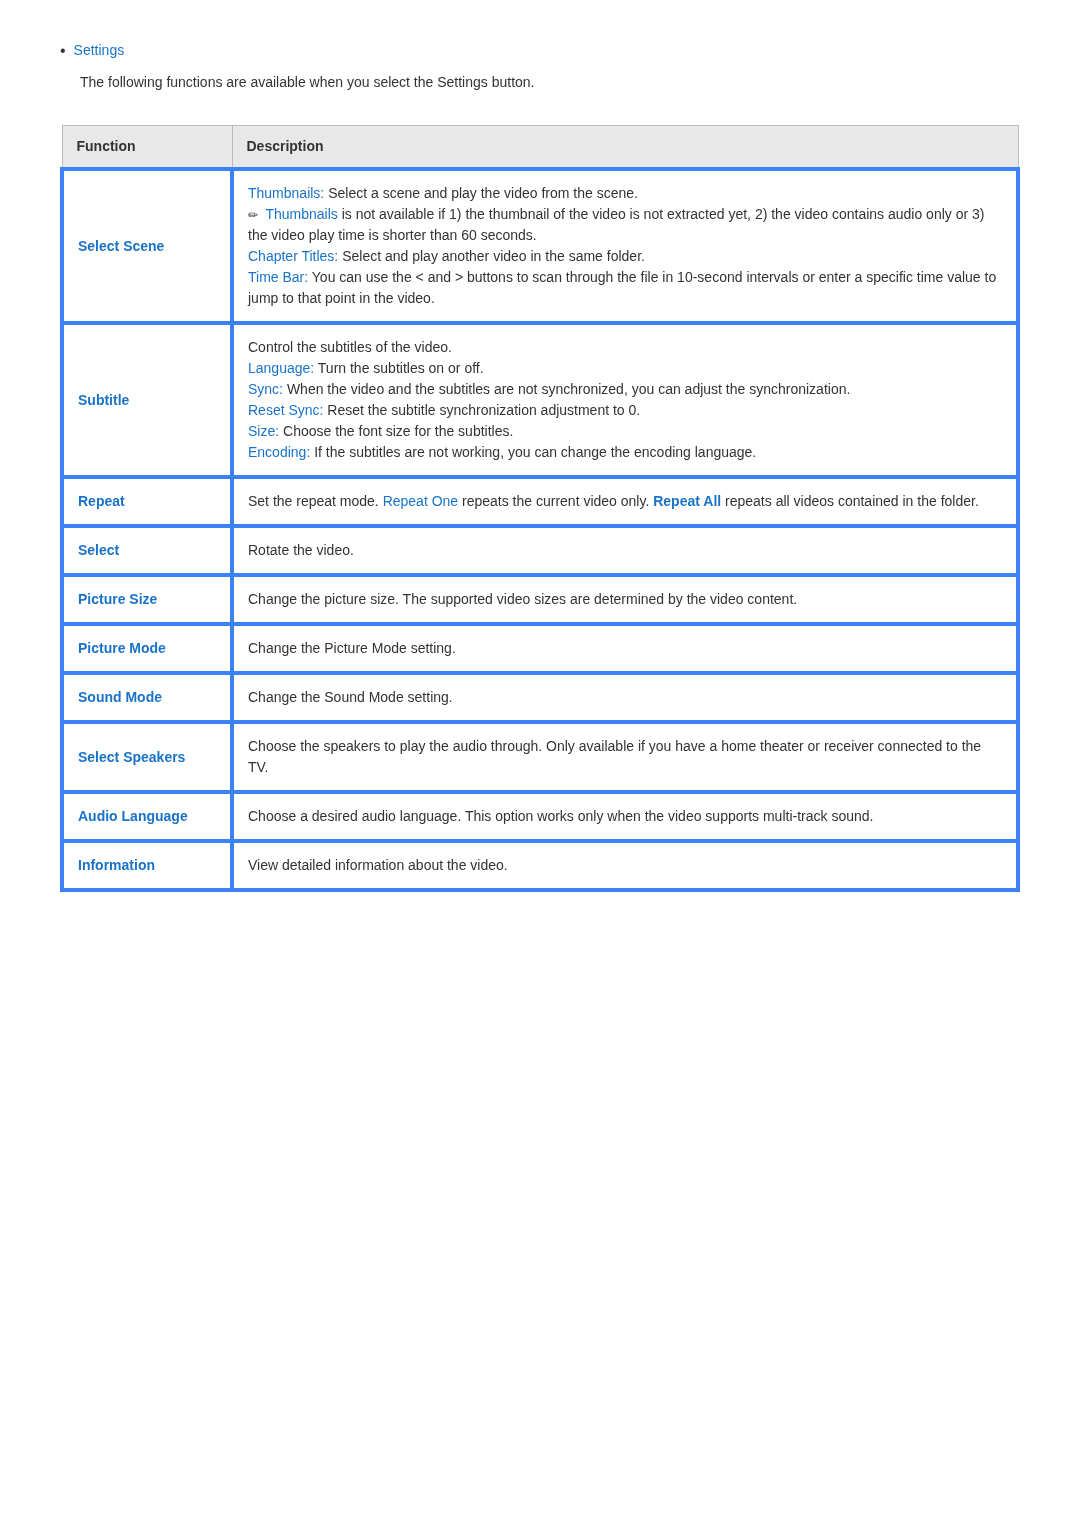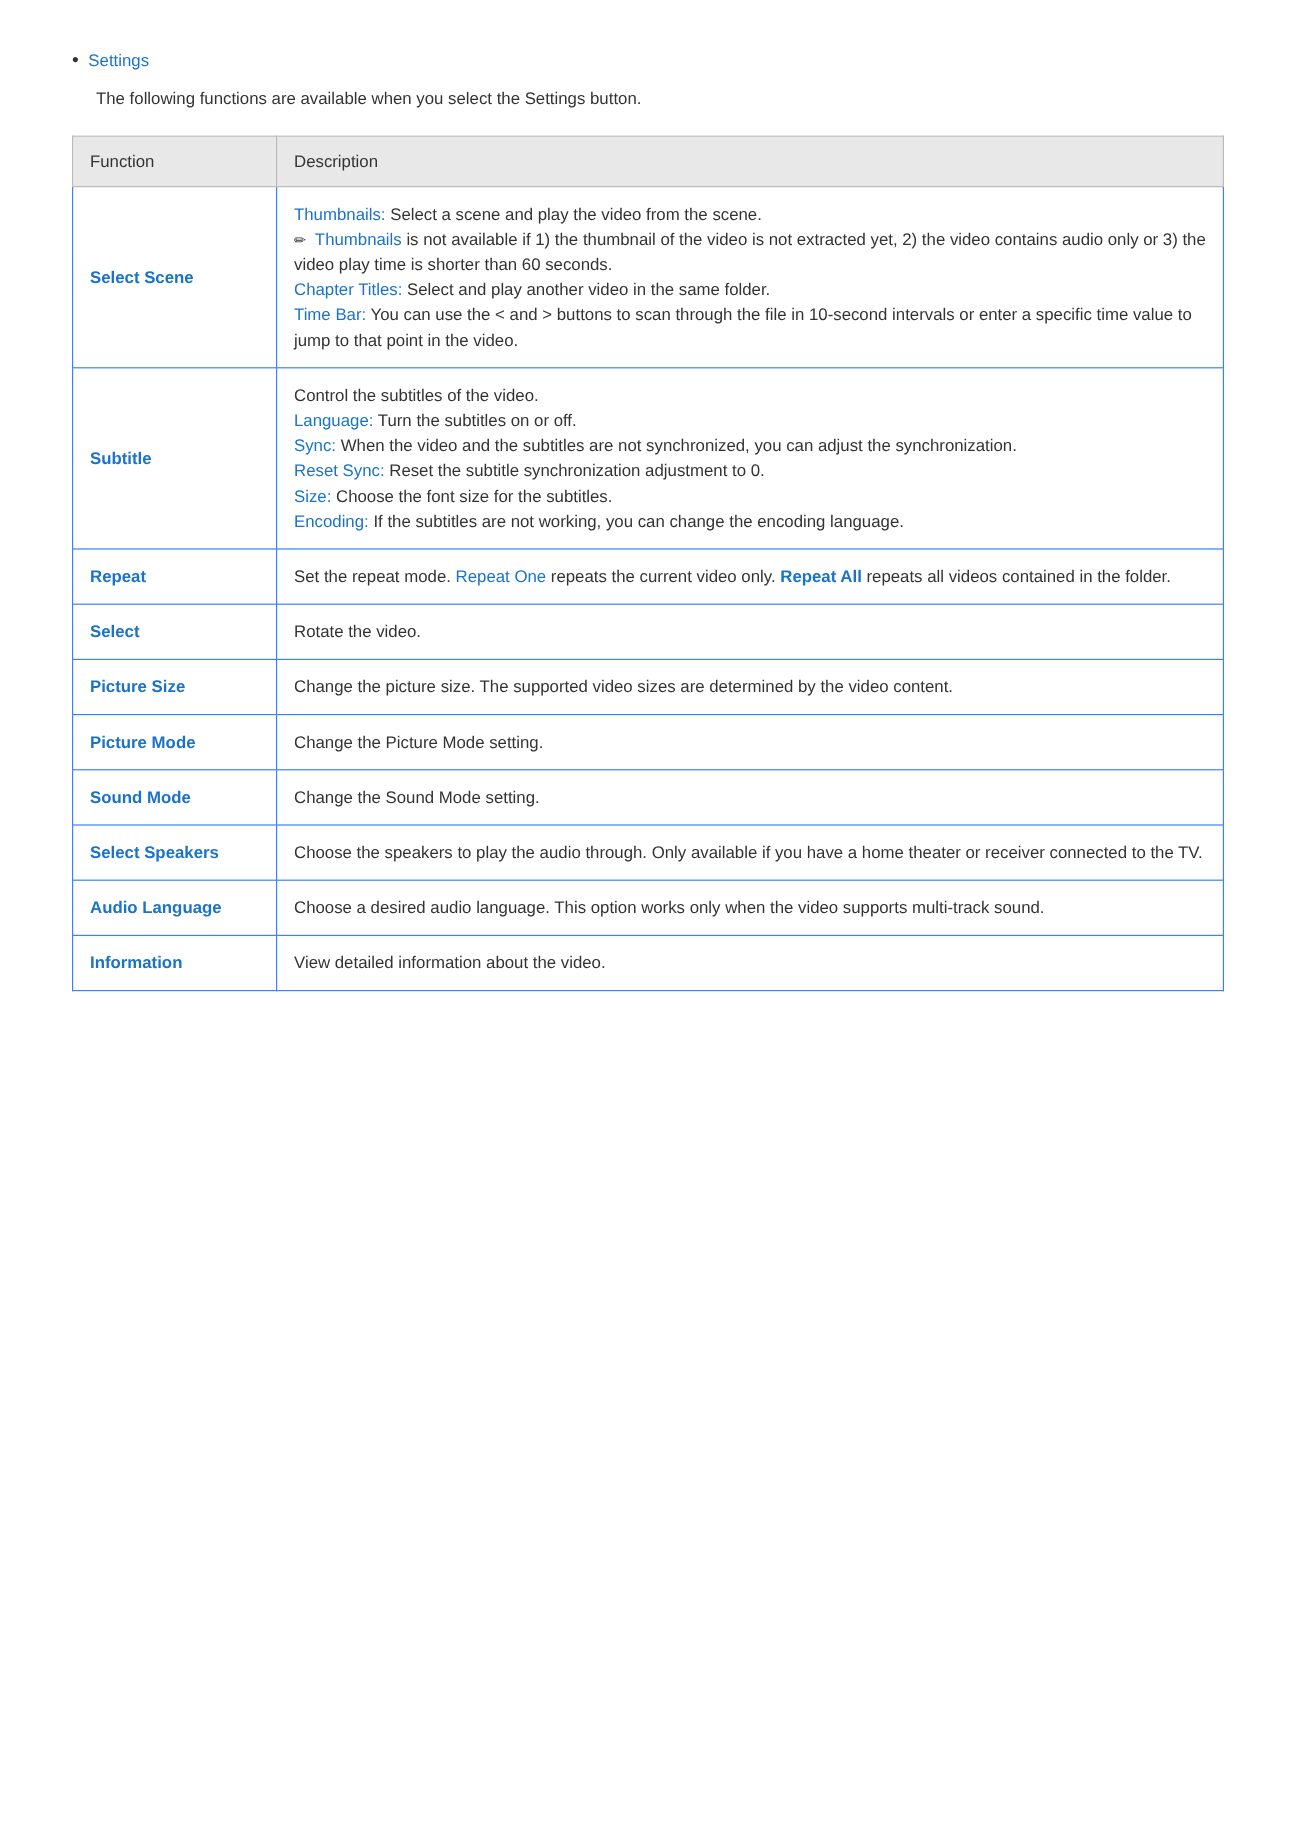--- a/index.html
+++ b/index.html
@@ -37,42 +37,42 @@
     .settings-link {
       color: #1a73c8;
       font-weight: normal;
       text-decoration: none;
     }
 
     .intro-text {
       margin-left: 20px;
       color: #333;
       font-size: 14px;
-      margin-bottom: 20px;
+      margin-bottom: 32px;
     }
 
     table {
       width: 100%;
       border-collapse: collapse;
       border: 1px solid #bbb;
       margin-top: 10px;
     }
 
     th {
       background-color: #e8e8e8;
       border: 1px solid #bbb;
       padding: 10px 14px;
       text-align: left;
-      font-weight: normal;
+      font-weight: bold;
       font-size: 14px;
       color: #333;
     }
 
     td {
-      border: 1px solid #3b82f6;
+      border: 4px solid #3b82f6;
       padding: 12px 14px;
       vertical-align: top;
       font-size: 14px;
       color: #333;
     }
 
     td.function-cell {
       width: 170px;
       color: #1a73c8;
       vertical-align: middle;

